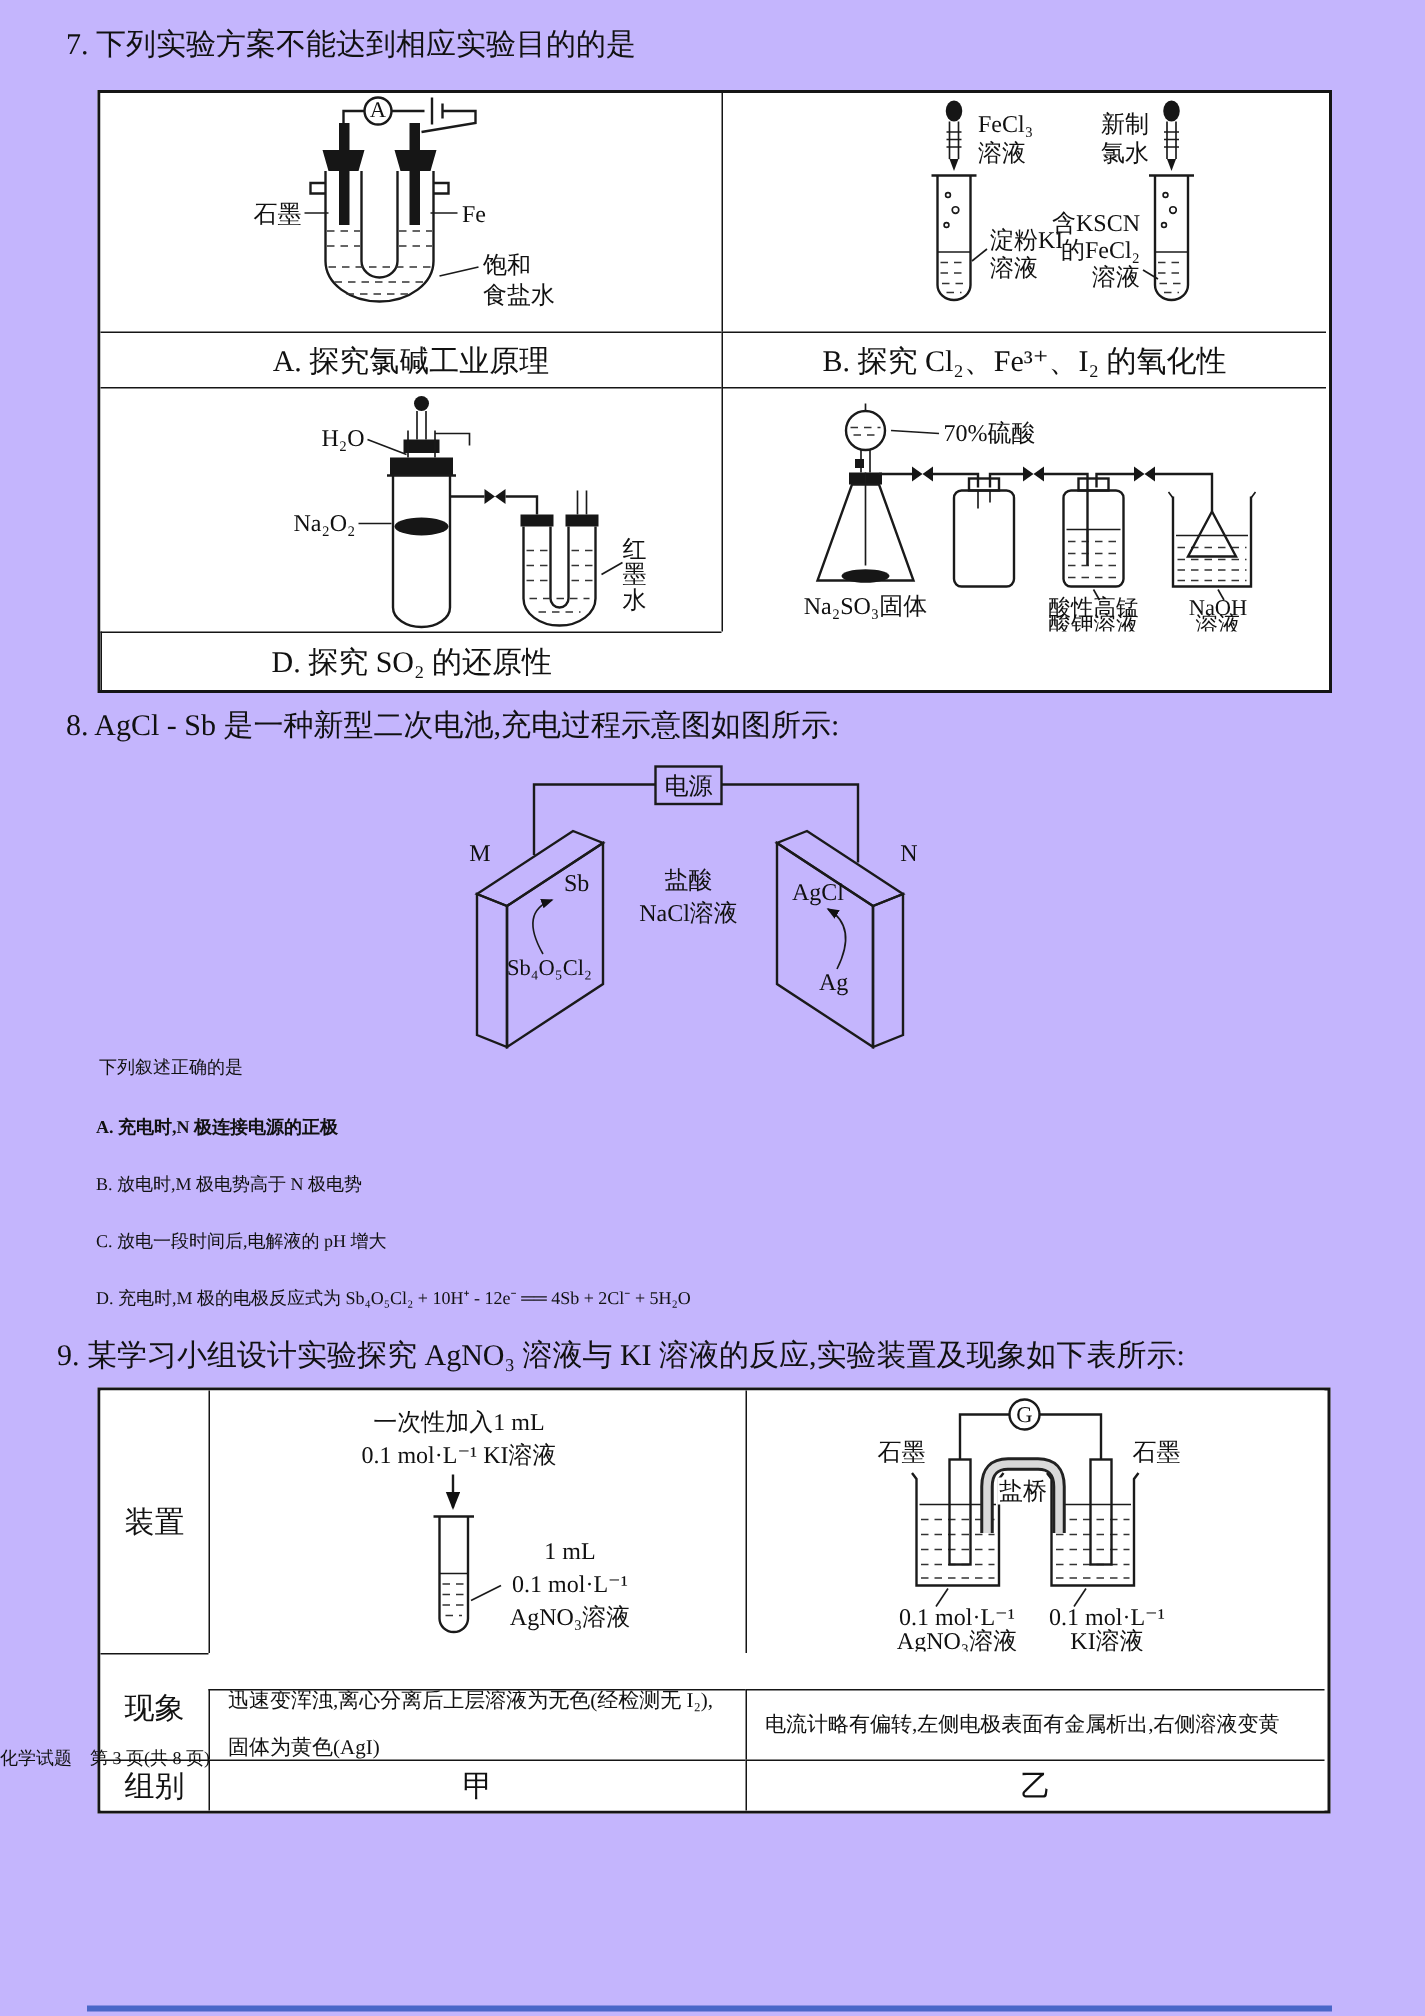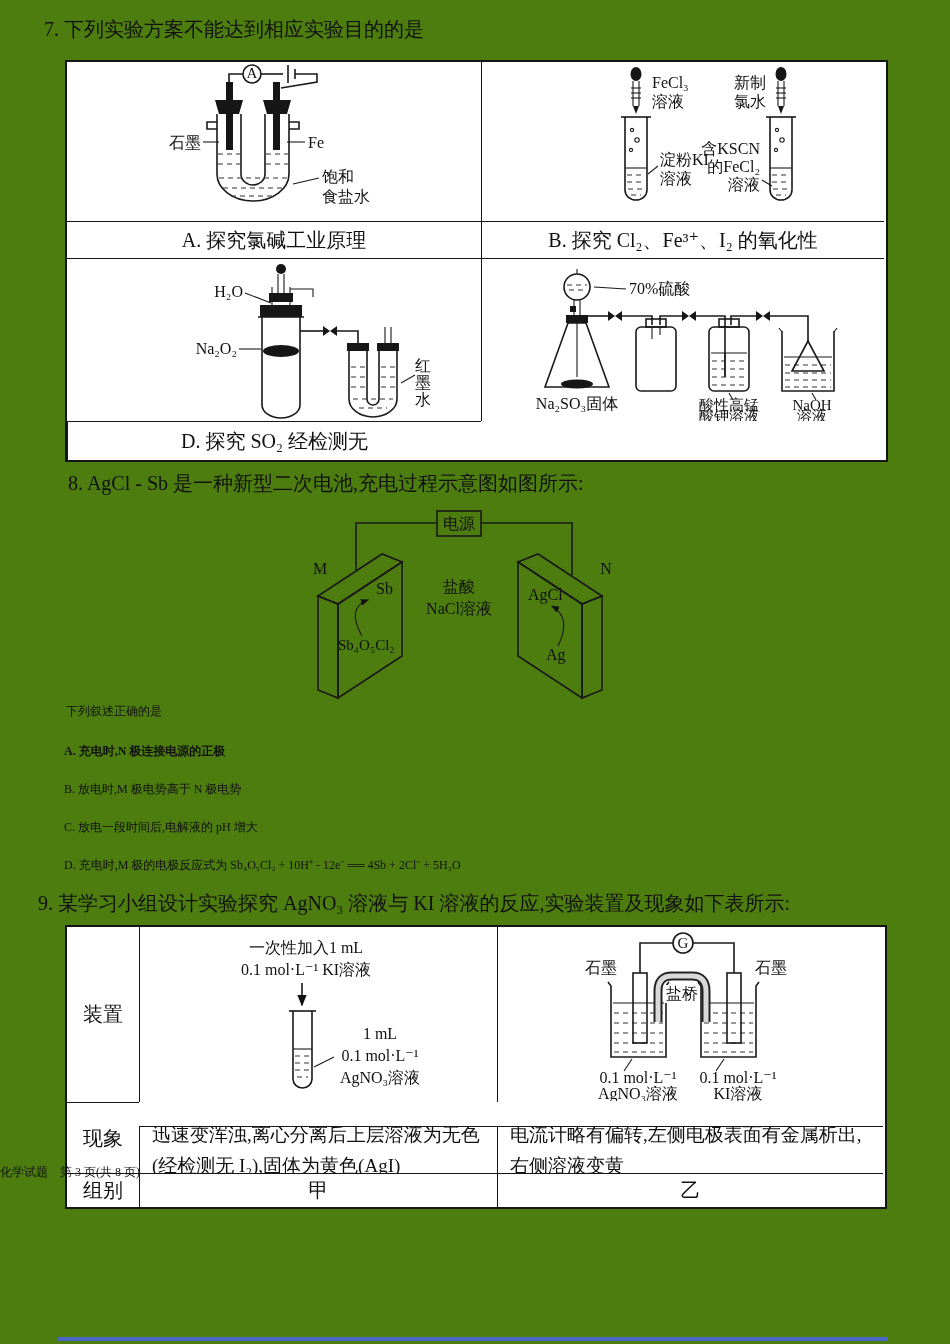--- a/index.html
+++ b/index.html
@@ -1,31 +1,31 @@
 <!DOCTYPE html>
 <html><head>
 <meta charset="utf-8">
 <style>
   html,body{margin:0;padding:0;background:#e8e8e8;}
-  #page{position:relative;width:950px;height:1344px;background:#4d7c0f;margin:0 auto;
+  #page{position:relative;width:950px;height:1344px;background:#c4b5fd;margin:0 auto;
         font-family:"Liberation Serif","DejaVu Serif",serif;color:#111;overflow:hidden;}
   .abs{position:absolute;}
   .qtitle{font-size:20px;white-space:nowrap;}
   .optline{font-size:12px;white-space:nowrap;}
   
   .q7table{position:absolute;left:65px;top:60px;width:819px;border:2px solid #151515;
            display:grid;grid-template-columns:414px 403px;grid-template-rows:159px 37px 163px 39px;background:#fff;}
   .q9table{position:absolute;left:65px;top:925px;width:818px;border:2px solid #151515;
            display:grid;grid-template-columns:72px 358px 386px;grid-template-rows:175px 71px 34px;background:#fff;}
   .cell{position:relative;overflow:hidden;background:#fff;}
   .bl{border-left:1.5px solid #151515;}
   .bt{border-top:1.5px solid #151515;}
   .cap{display:flex;align-items:center;justify-content:center;font-size:20px;}
   .rowlbl{display:flex;align-items:center;justify-content:center;font-size:20px;}
-  .phen{display:flex;align-items:center;font-size:19px;line-height:31px;padding:4px 12px;margin-top:24px;}
+  .phen{display:flex;align-items:center;font-size:14px;line-height:31px;padding:4px 12px;margin-top:24px;}
   .grp{display:flex;align-items:center;justify-content:center;font-size:20px;}
   svg .ln{stroke:#1a1a1a;stroke-width:1.6;fill:none;}
   svg .thin{stroke:#1a1a1a;stroke-width:1.1;fill:none;}
   svg .dash{stroke:#333;stroke-width:1.1;stroke-dasharray:5 4;fill:none;}
   svg .blk{fill:#161616;stroke:none;}
   svg .lbl{font-family:"Liberation Serif","DejaVu Serif",serif;font-size:15px;fill:#111;}
   svg .lbl16{font-family:"Liberation Serif","DejaVu Serif",serif;font-size:16px;fill:#111;}
   .footer{position:absolute;left:0;top:1164px;width:100%;font-size:12px;}
   .artifact{position:absolute;left:58px;top:1337px;width:830px;height:4px;}
 </style>
@@ -254,24 +254,24 @@
           <line x1="303" y1="121" x2="349" y2="121" class="dash"></line>
           <line x1="303" y1="128" x2="349" y2="128" class="dash"></line>
           <polygon points="326,82 310,112 342,112" class="ln" fill="none"></polygon>
         </g>
         <line x1="330" y1="134" x2="334" y2="141" class="thin"></line>
         <text x="330" y="151" class="lbl" text-anchor="middle">NaOH</text>
         <text x="330" y="162" class="lbl" text-anchor="middle">溶液</text>
       </svg>
     </div>
 
-    <div class="cell bt bl cap">D. 探究 SO₂ 经检测无</div>
+    <div class="cell bt bl cap">D. 探究 SO₂ 的还原性</div>
   </div>
 
-  <div class="abs qtitle" style="left:44px;top:470px;margin-left:24px;">8. AgCl - Sb 是一种新型二次电池,充电过程示意图如图所示:</div>
+  <div class="abs qtitle" style="left:44px;top:470px;">8. AgCl - Sb 是一种新型二次电池,充电过程示意图如图所示:</div>
 
   <div class="abs" style="left:290px;top:508px;width:340px;height:200px;">
     <svg width="340" height="200" viewBox="0 0 340 200">
       <rect x="147" y="3" width="44" height="25" class="ln" fill="#fff"></rect>
       <text x="169" y="21" class="lbl16" text-anchor="middle">电源</text>
       <path class="ln" d="M147,15 H66 V62"></path>
       <path class="ln" d="M191,15 H282 V67"></path>
 
       <g>
         <polygon points="28,88 92,46 112,54 48,96" class="ln" fill="#fff"></polygon>

